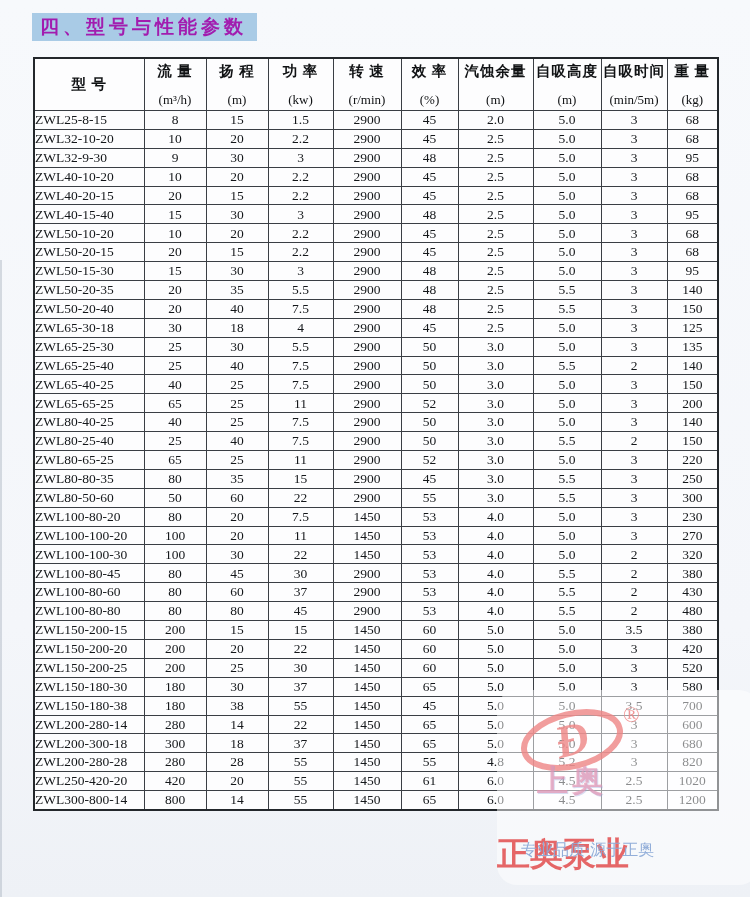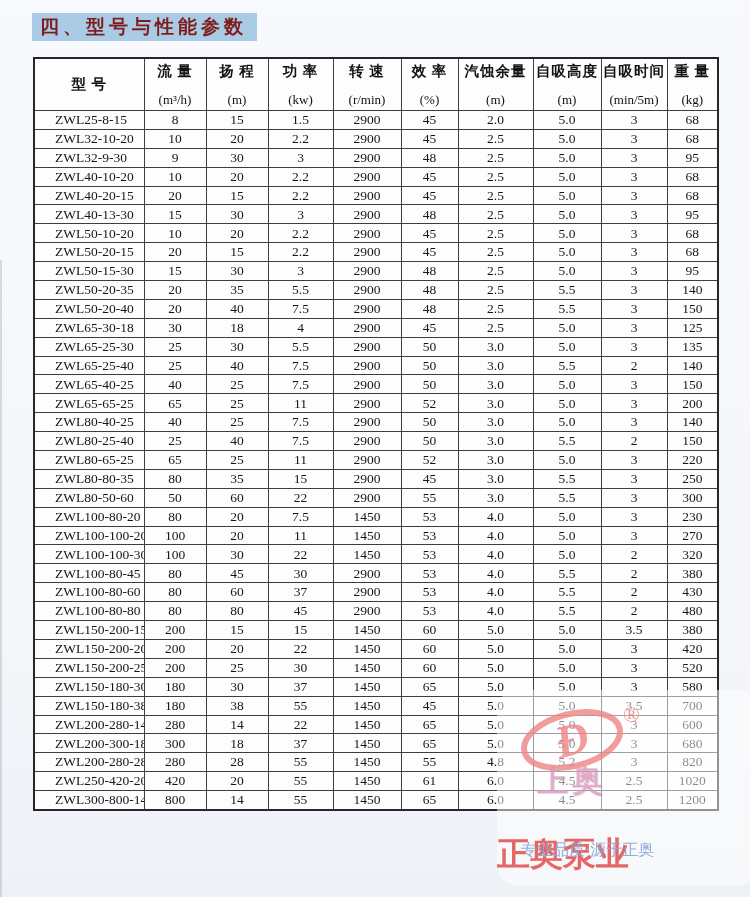--- a/index.html
+++ b/index.html
@@ -5,40 +5,40 @@
   html,body{margin:0;padding:0;}
   body{
     width:750px;height:897px;position:relative;overflow:hidden;
     background:#f5f7fa;
     font-family:"Liberation Serif","DejaVu Serif",serif;
   }
   .page{position:absolute;inset:0;background:linear-gradient(180deg,#f7f9fc 0%,#f4f6fa 70%,#eef1f6 100%);}
   .scan-edge{position:absolute;left:0;top:260px;width:2px;height:637px;background:rgba(150,160,175,.35);}
   .title{
     position:absolute;left:32px;top:13px;
-    background:#a9cbe6;color:#7f1d1d;
+    background:#a9cbe6;color:#a21caf;
     font-family:"Liberation Sans","DejaVu Sans",sans-serif;
     font-weight:bold;font-size:19px;line-height:25px;
     padding:1px 10px 2px 8px;letter-spacing:4px;white-space:nowrap;
   }
   table.spec{
     position:absolute;left:33px;top:57px;width:684px;
     border-collapse:collapse;table-layout:fixed;
     background:#fdfdfe;
     border:2px solid #23272b;
   }
   table.spec th,table.spec td{border:1px solid #3a3e44;overflow:hidden;white-space:nowrap;}
   table.spec th{height:51px;padding:0;text-align:center;vertical-align:middle;color:#101214;}
   .h-label{font-weight:bold;font-size:14.5px;line-height:17px;letter-spacing:1px;}
   .h-unit{font-weight:normal;font-size:13px;line-height:15px;margin-top:12px;letter-spacing:0;}
   table.spec td{
     height:17.9px;padding:0;text-align:center;vertical-align:middle;
     font-size:13.5px;line-height:1;color:#14171a;
   }
-  table.spec td:first-child{text-align:left;padding-left:20px;}
+  table.spec td:first-child{text-align:left;padding-left:0;}
   
   .watermark{position:absolute;inset:0;pointer-events:none;}
   .wm-panel{
     position:absolute;left:497px;top:690px;width:262px;height:195px;
     background:rgba(255,255,255,.5);border-radius:20px;
   }
   .wm-logo{position:absolute;left:518px;top:700px;}
   .wm-top{
     position:absolute;left:537px;top:764px;width:130px;
     font-size:31px;font-weight:bold;letter-spacing:4px;line-height:34px;
@@ -173,21 +173,21 @@
           <td>15</td>
           <td>2.2</td>
           <td>2900</td>
           <td>45</td>
           <td>2.5</td>
           <td>5.0</td>
           <td>3</td>
           <td>68</td>
         </tr>
         <tr>
-          <td>ZWL40-13-30</td>
+          <td>ZWL40-15-40</td>
           <td>15</td>
           <td>30</td>
           <td>3</td>
           <td>2900</td>
           <td>48</td>
           <td>2.5</td>
           <td>5.0</td>
           <td>3</td>
           <td>95</td>
         </tr>

